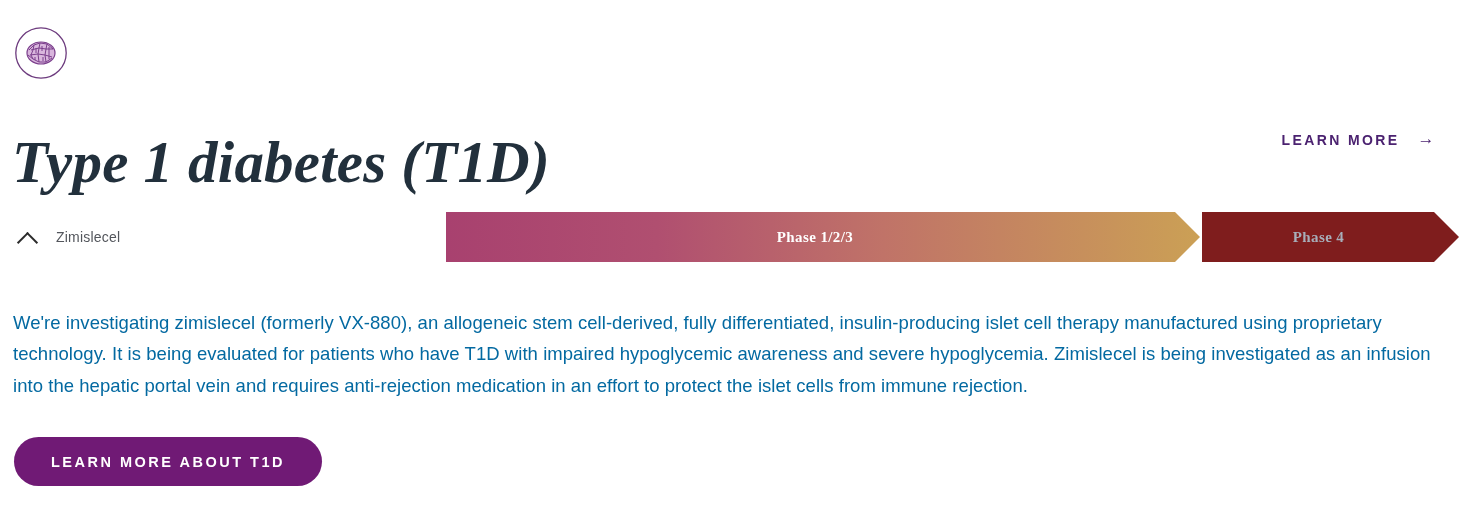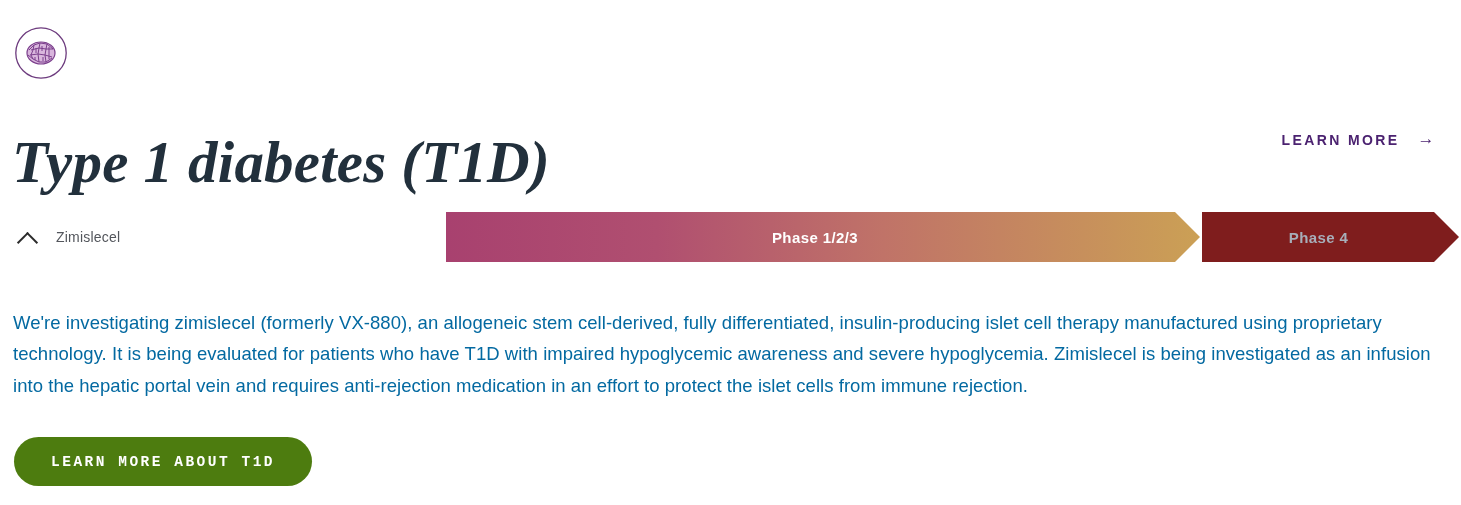--- a/index.html
+++ b/index.html
@@ -107,20 +107,21 @@
     white-space: nowrap;
   }
 
   
   .phase-bar {
     position: absolute;
     left: 446px;
     top: 0;
     width: 1013px;
     height: 50px;
+    font-family: Liberation Serif, serif;
   }
   .phase-seg {
     position: absolute;
     top: 0;
     height: 50px;
     display: flex;
     align-items: center;
     justify-content: center;
   }
   .phase-seg-active {
@@ -166,25 +167,25 @@
   
   .cta-button {
     position: absolute;
     left: 14px;
     top: 437px;
     height: 49px;
     padding: 16px 37px;
     display: inline-flex;
     align-items: center;
     justify-content: center;
-    background: #4d7c0f;
+    background: #701a75;
     color: #ffffff;
     border: none;
     border-radius: 25px;
-    font-family: Liberation Mono, monospace;
+    font-family: Liberation Sans, sans-serif;
     font-size: 14.5px;
     font-weight: 700;
     letter-spacing: 2.5px;
     cursor: pointer;
     white-space: nowrap;
   }
 </style>
 </head>
 <body>
 

